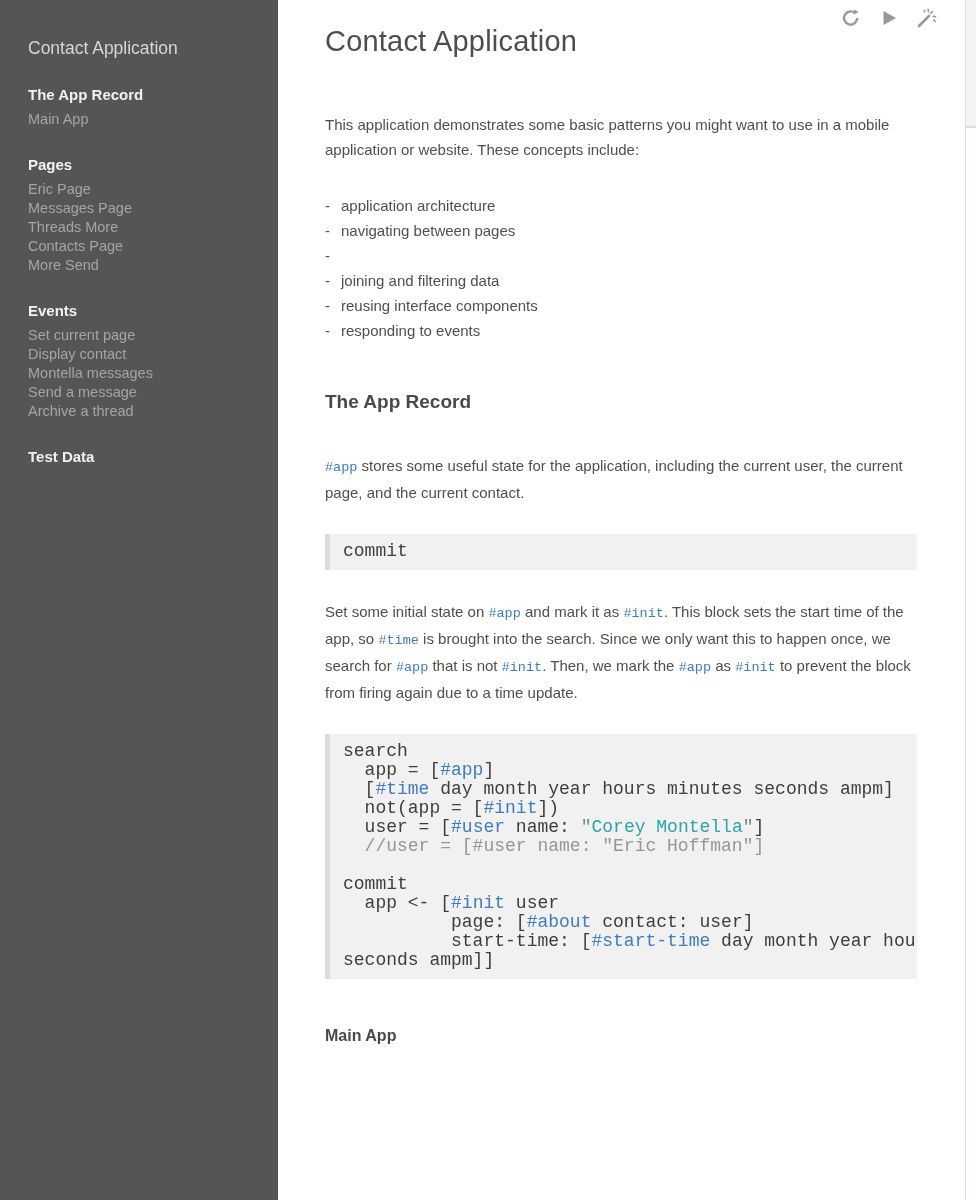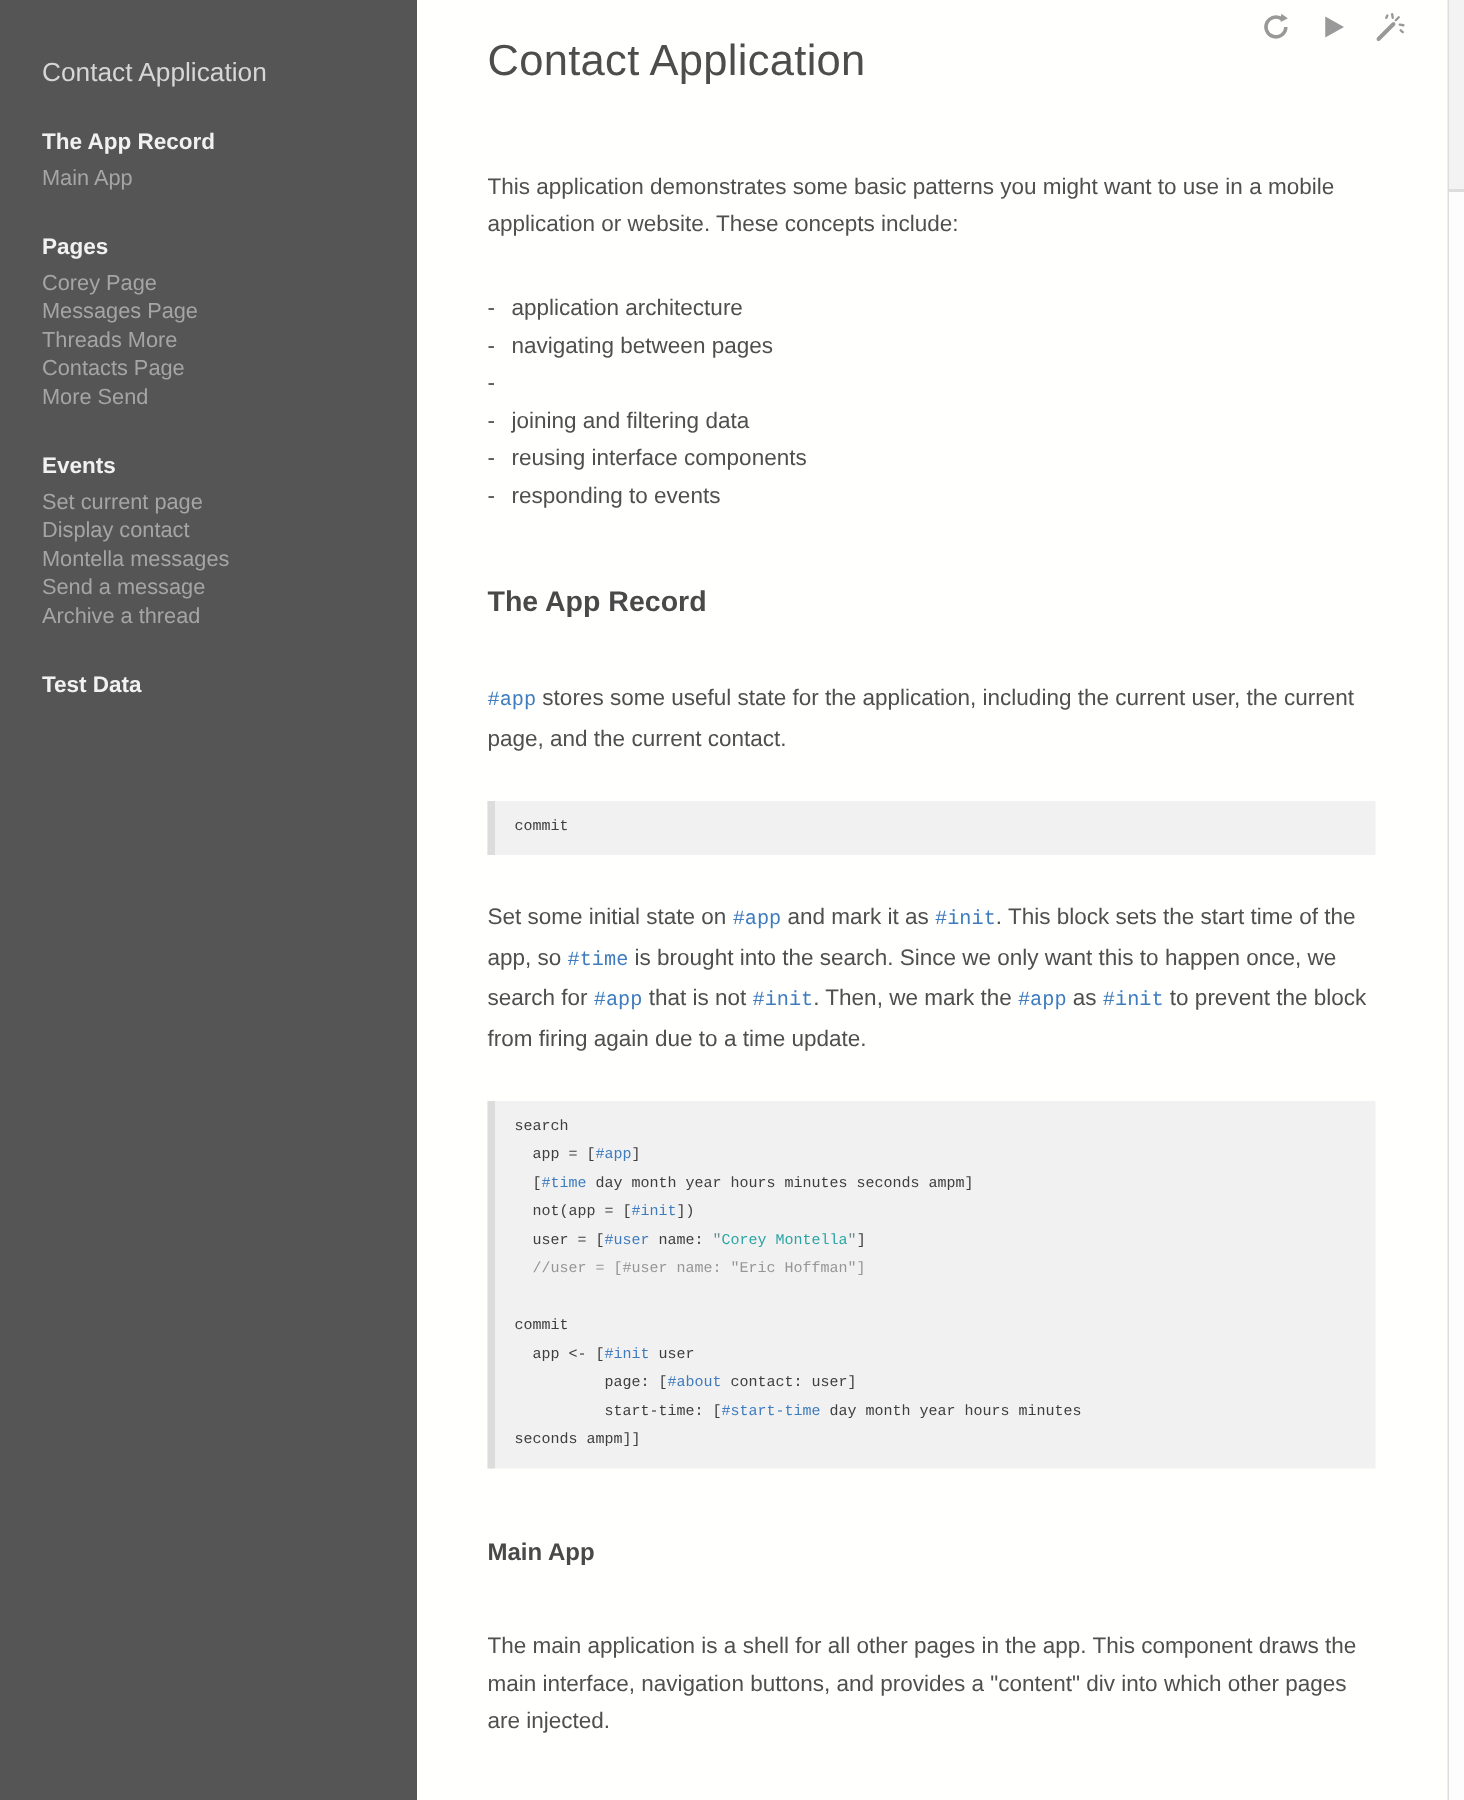--- a/index.html
+++ b/index.html
@@ -60,21 +60,21 @@
   .inline-code {
     font-family: "Liberation Mono", monospace;
     font-size: 13.5px; color: #3f7cbf;
   }
   .codeblock {
     background: #f2f1f1;
     border-left: 5px solid #dcdcdc;
     padding: 8px 10px 9px 13px;
     margin: 26px 0;
     font-family: "Liberation Mono", monospace;
-    font-size: 10px; line-height: 19px;
+    font-size: 18px; line-height: 19px;
     white-space: pre; overflow: hidden;
   }
   .code-line { min-height: 19px; }
   .tk-k   { color: #3e3e3e; }
   .tk-d   { color: #3e3e3e; }
   .tk-tag { color: #3f7cbf; }
   .tk-str { color: #2aa5a5; }
   .tk-q   { color: #6d8a8a; }
   .tk-com { color: #969696; }
 
@@ -97,21 +97,21 @@
 
 <aside class="sidebar">
   <div class="sidebar-title">Contact Application</div>
   <nav>
       <div class="nav-section">
         <div class="nav-heading">The App Record</div>
         <div class="nav-item">Main App</div>
       </div>
       <div class="nav-section">
         <div class="nav-heading">Pages</div>
-        <div class="nav-item">Corey Page</div>
+        <div class="nav-item">Eric Page</div>
         <div class="nav-item">Messages Page</div>
         <div class="nav-item">Threads More</div>
         <div class="nav-item">Contacts Page</div>
         <div class="nav-item">More Send</div>
       </div>
       <div class="nav-section">
         <div class="nav-heading">Events</div>
         <div class="nav-item">Set current page</div>
         <div class="nav-item">Display contact</div>
         <div class="nav-item">Montella messages</div>
@@ -183,19 +183,18 @@
           <span class="dash">-</span>
           <span>responding to events</span>
         </div>
       </div>
       <div class="sec-h2">The App Record</div>
       <p class="para"><code class="inline-code">#app</code> stores some useful state for the application, including the current user, the current page, and the current contact.</p>
       <div class="codeblock"><div class="code-line"><span class="tk-k">commit</span></div></div>
       <p class="para">Set some initial state on <code class="inline-code">#app</code> and mark it as <code class="inline-code">#init</code>. This block sets the start time of the app, so <code class="inline-code">#time</code> is brought into the search. Since we only want this to happen once, we search for <code class="inline-code">#app</code> that is not <code class="inline-code">#init</code>. Then, we mark the <code class="inline-code">#app</code> as <code class="inline-code">#init</code> to prevent the block from firing again due to a time update.</p>
       <div class="codeblock"><div class="code-line"><span class="tk-k">search</span></div><div class="code-line"><span class="tk-d">  app = [</span><span class="tk-tag">#app</span><span class="tk-d">]</span></div><div class="code-line"><span class="tk-d">  [</span><span class="tk-tag">#time</span><span class="tk-d"> day month year hours minutes seconds ampm]</span></div><div class="code-line"><span class="tk-d">  not(app = [</span><span class="tk-tag">#init</span><span class="tk-d">])</span></div><div class="code-line"><span class="tk-d">  user = [</span><span class="tk-tag">#user</span><span class="tk-d"> name: </span><span class="tk-q">"</span><span class="tk-str">Corey Montella</span><span class="tk-q">"</span><span class="tk-d">]</span></div><div class="code-line"><span class="tk-com">  //user = [#user name: "Eric Hoffman"]</span></div><div class="code-line">&nbsp;</div><div class="code-line"><span class="tk-k">commit</span></div><div class="code-line"><span class="tk-d">  app &lt;- [</span><span class="tk-tag">#init</span><span class="tk-d"> user</span></div><div class="code-line"><span class="tk-d">          page: [</span><span class="tk-tag">#about</span><span class="tk-d"> contact: user]</span></div><div class="code-line"><span class="tk-d">          start-time: [</span><span class="tk-tag">#start-time</span><span class="tk-d"> day month year hours minutes</span></div><div class="code-line"><span class="tk-d">seconds ampm]]</span></div></div>
       <div class="sec-h3">Main App</div>
-      <p class="para">The main application is a shell for all other pages in the app. This component draws the main interface, navigation buttons, and provides a "content" div into which other pages are injected.</p>
     </div>
 </main>
 
 <div class="scrollbar">
   <div class="scroll-thumb"></div>
 </div>
 
 </body></html>

